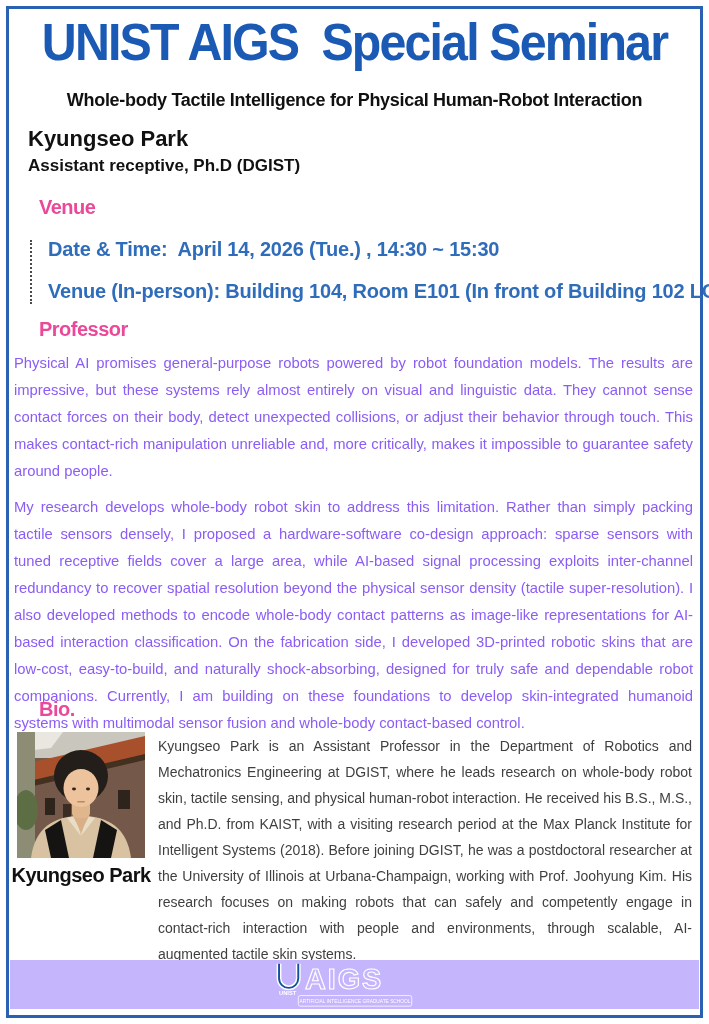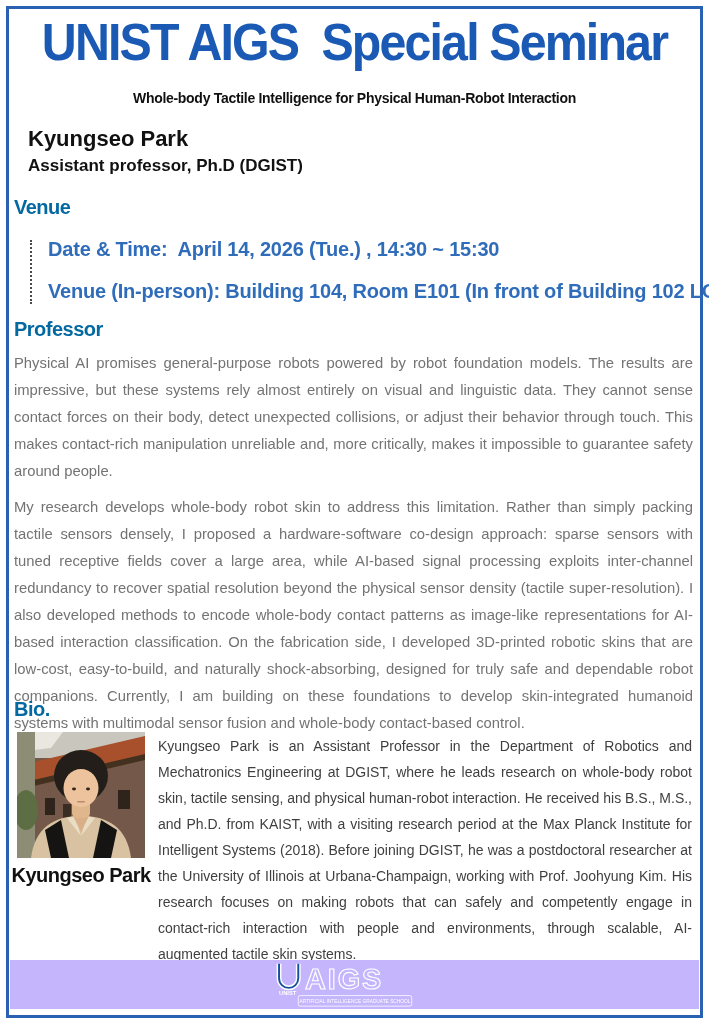--- a/index.html
+++ b/index.html
@@ -6,33 +6,33 @@
   body{width:709px;height:1024px;position:relative;overflow:hidden;
        font-family:"Liberation Sans","DejaVu Sans",sans-serif;}
   .poster-border{position:absolute;left:6px;top:6px;right:6px;bottom:6px;
        border:3px solid #2b61b2;background:#ffffff;}
   .abs{position:absolute;}
 
   .title{left:0;right:0;top:14px;text-align:center;color:#1b5ab4;
        font-size:52px;font-weight:bold;letter-spacing:-2px;white-space:pre;
        transform:scaleX(.93);transform-origin:center;line-height:1.1;}
   .subtitle{left:0;right:0;top:90px;text-align:center;color:#101010;
-       font-size:14px;font-weight:bold;letter-spacing:-0.3px;}
+       font-size:18px;font-weight:bold;letter-spacing:-0.3px;}
   .speaker-name{left:28px;top:126px;color:#111;font-size:22px;font-weight:bold;}
   .speaker-affil{left:28px;top:156px;color:#111;font-size:17px;font-weight:bold;}
 
-  .sec-heading{color:#0369a1;font-size:20px;font-weight:bold;letter-spacing:-0.5px;}
+  .sec-heading{color:#ec4899;font-size:20px;font-weight:bold;letter-spacing:-0.5px;margin-left:25px;}
   .venue-h{left:14px;top:196px;}
   .venue-line{left:30px;top:240px;height:64px;width:0;border-left:2px dotted #4a4a4a;}
   .venue-item{left:48px;color:#2f6cba;font-size:20px;font-weight:bold;white-space:pre;letter-spacing:-0.2px;}
   .vi-1{top:238px;}
   .vi-2{top:280px;}
 
   .abstract-h{left:14px;top:318px;}
-  .abstract-body{left:14px;top:350px;width:679px;color:#737373;
+  .abstract-body{left:14px;top:350px;width:679px;color:#8b5cf6;
        font-size:14.8px;line-height:27px;text-align:justify;}
   .abstract-body p{margin:0;}
   .abstract-body p + p{margin-top:9px;}
 
   .bio-h{left:14px;top:698px;}
   .speaker-photo{left:17px;top:732px;width:128px;height:126px;display:block;}
   .photo-caption{left:10px;top:864px;width:142px;text-align:center;
        color:#111;font-size:20px;font-weight:bold;letter-spacing:-0.5px;}
   .bio-text{left:158px;top:733px;width:534px;color:#3f3f3f;
        font-size:14px;line-height:26px;text-align:justify;margin:0;}
@@ -43,21 +43,21 @@
 </head>
 <body>
 
 <div class="poster-border"></div>
 
 <div class="abs title">UNIST AIGS  Special Seminar</div>
 
 <div class="abs subtitle">Whole-body Tactile Intelligence for Physical Human-Robot Interaction</div>
 
 <div class="abs speaker-name">Kyungseo Park</div>
-<div class="abs speaker-affil">Assistant professor, Ph.D (DGIST)</div>
+<div class="abs speaker-affil">Assistant receptive, Ph.D (DGIST)</div>
 
 <div class="abs sec-heading venue-h">Venue</div>
 <div class="abs venue-line"></div>
 <div class="abs venue-item vi-1">Date &amp; Time:  April 14, 2026 (Tue.) , 14:30 ~ 15:30</div>
 <div class="abs venue-item vi-2">Venue (In-person): Building 104, Room E101 (In front of Building 102 LOBBY)</div>
 
 <div class="abs sec-heading abstract-h">Professor</div>
 <div class="abs abstract-body">
   <p>Physical AI promises general-purpose robots powered by robot foundation models. The results are impressive, but these systems rely almost entirely on visual and linguistic data. They cannot sense contact forces on their body, detect unexpected collisions, or adjust their behavior through touch. This makes contact-rich manipulation unreliable and, more critically, makes it impossible to guarantee safety around people.</p>
   <p>My research develops whole-body robot skin to address this limitation. Rather than simply packing tactile sensors densely, I proposed a hardware-software co-design approach: sparse sensors with tuned receptive fields cover a large area, while AI-based signal processing exploits inter-channel redundancy to recover spatial resolution beyond the physical sensor density (tactile super-resolution). I also developed methods to encode whole-body contact patterns as image-like representations for AI-based interaction classification. On the fabrication side, I developed 3D-printed robotic skins that are low-cost, easy-to-build, and naturally shock-absorbing, designed for truly safe and dependable robot companions. Currently, I am building on these foundations to develop skin-integrated humanoid systems with multimodal sensor fusion and whole-body contact-based control.</p>

